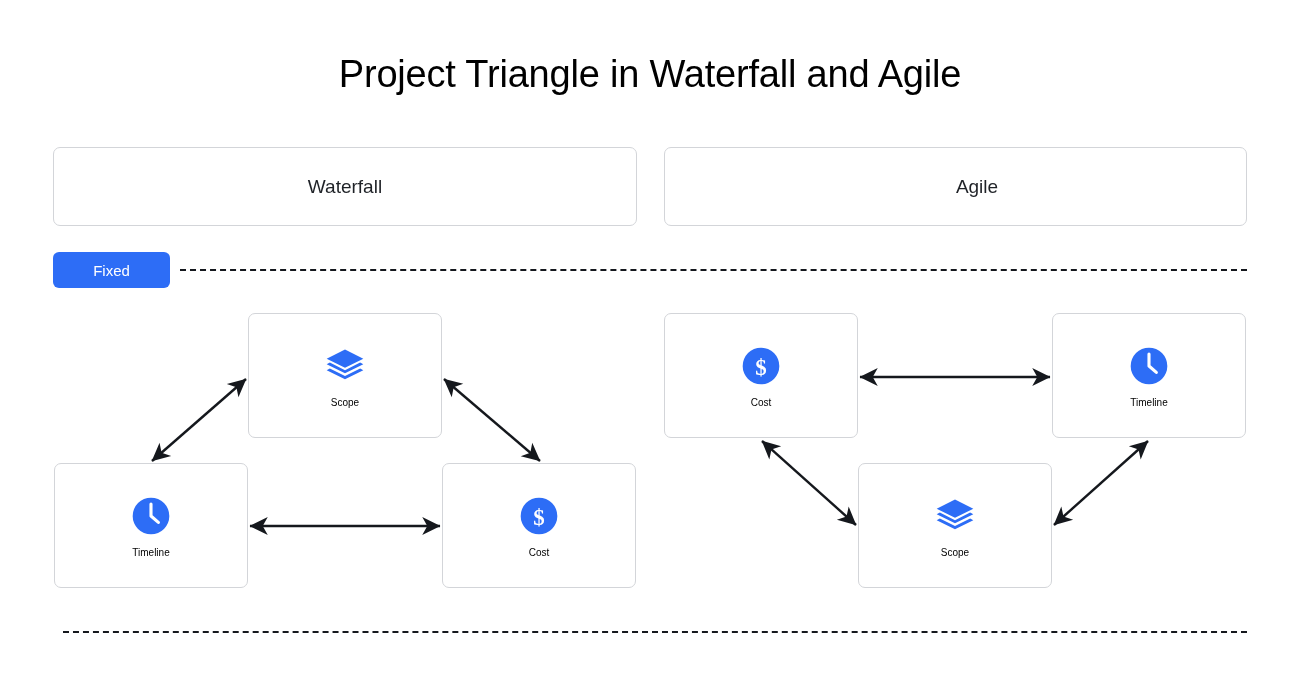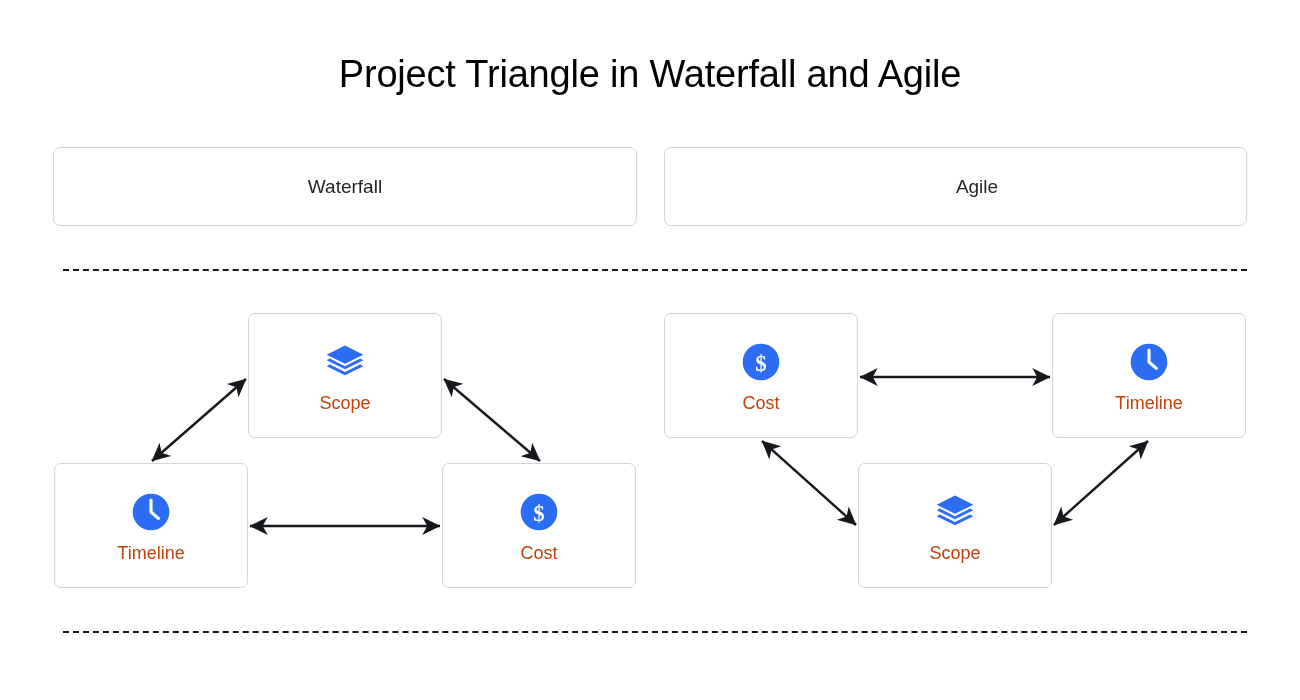--- a/index.html
+++ b/index.html
@@ -89,22 +89,22 @@
     background: #ffffff;
     box-sizing: border-box;
     display: flex;
     flex-direction: column;
     align-items: center;
     justify-content: center;
     gap: 10px;
     z-index: 3;
   }
   .node-label {
-    font-size: 18px;
-    color: #c2410c;
+    font-size: 10px;
+    color: #000000;
     line-height: 1;
     text-align: center;
   }
   .node-icon { width: 44px; height: 44px; display: block; }
 
   
   #node-wf-scope    { left: 248px; top: 313px; }
   #node-wf-timeline { left: 54px;  top: 463px; }
   #node-wf-cost     { left: 442px; top: 463px; }
 
@@ -129,20 +129,23 @@
 
 <div id="header-waterfall" class="col-header">
   <span>Waterfall</span>
 </div>
 
 <div id="header-agile" class="col-header">
   <span>Agile</span>
 </div>
 
 <div id="divider-fixed" class="divider-row">
+  <div class="badge">
+    <span>Fixed</span>
+  </div>
   <div class="dash-line"></div>
 </div>
 
 <div id="divider-variable" class="divider-row">
   <div class="dash-line"></div>
 </div>
 
 <svg id="arrow-layer" viewBox="0 0 1300 700" xmlns="http://www.w3.org/2000/svg">
   <defs>
     <marker id="ah-start" markerWidth="9" markerHeight="9" refX="7.6" refY="4.5" orient="auto-start-reverse" markerUnits="strokeWidth">

